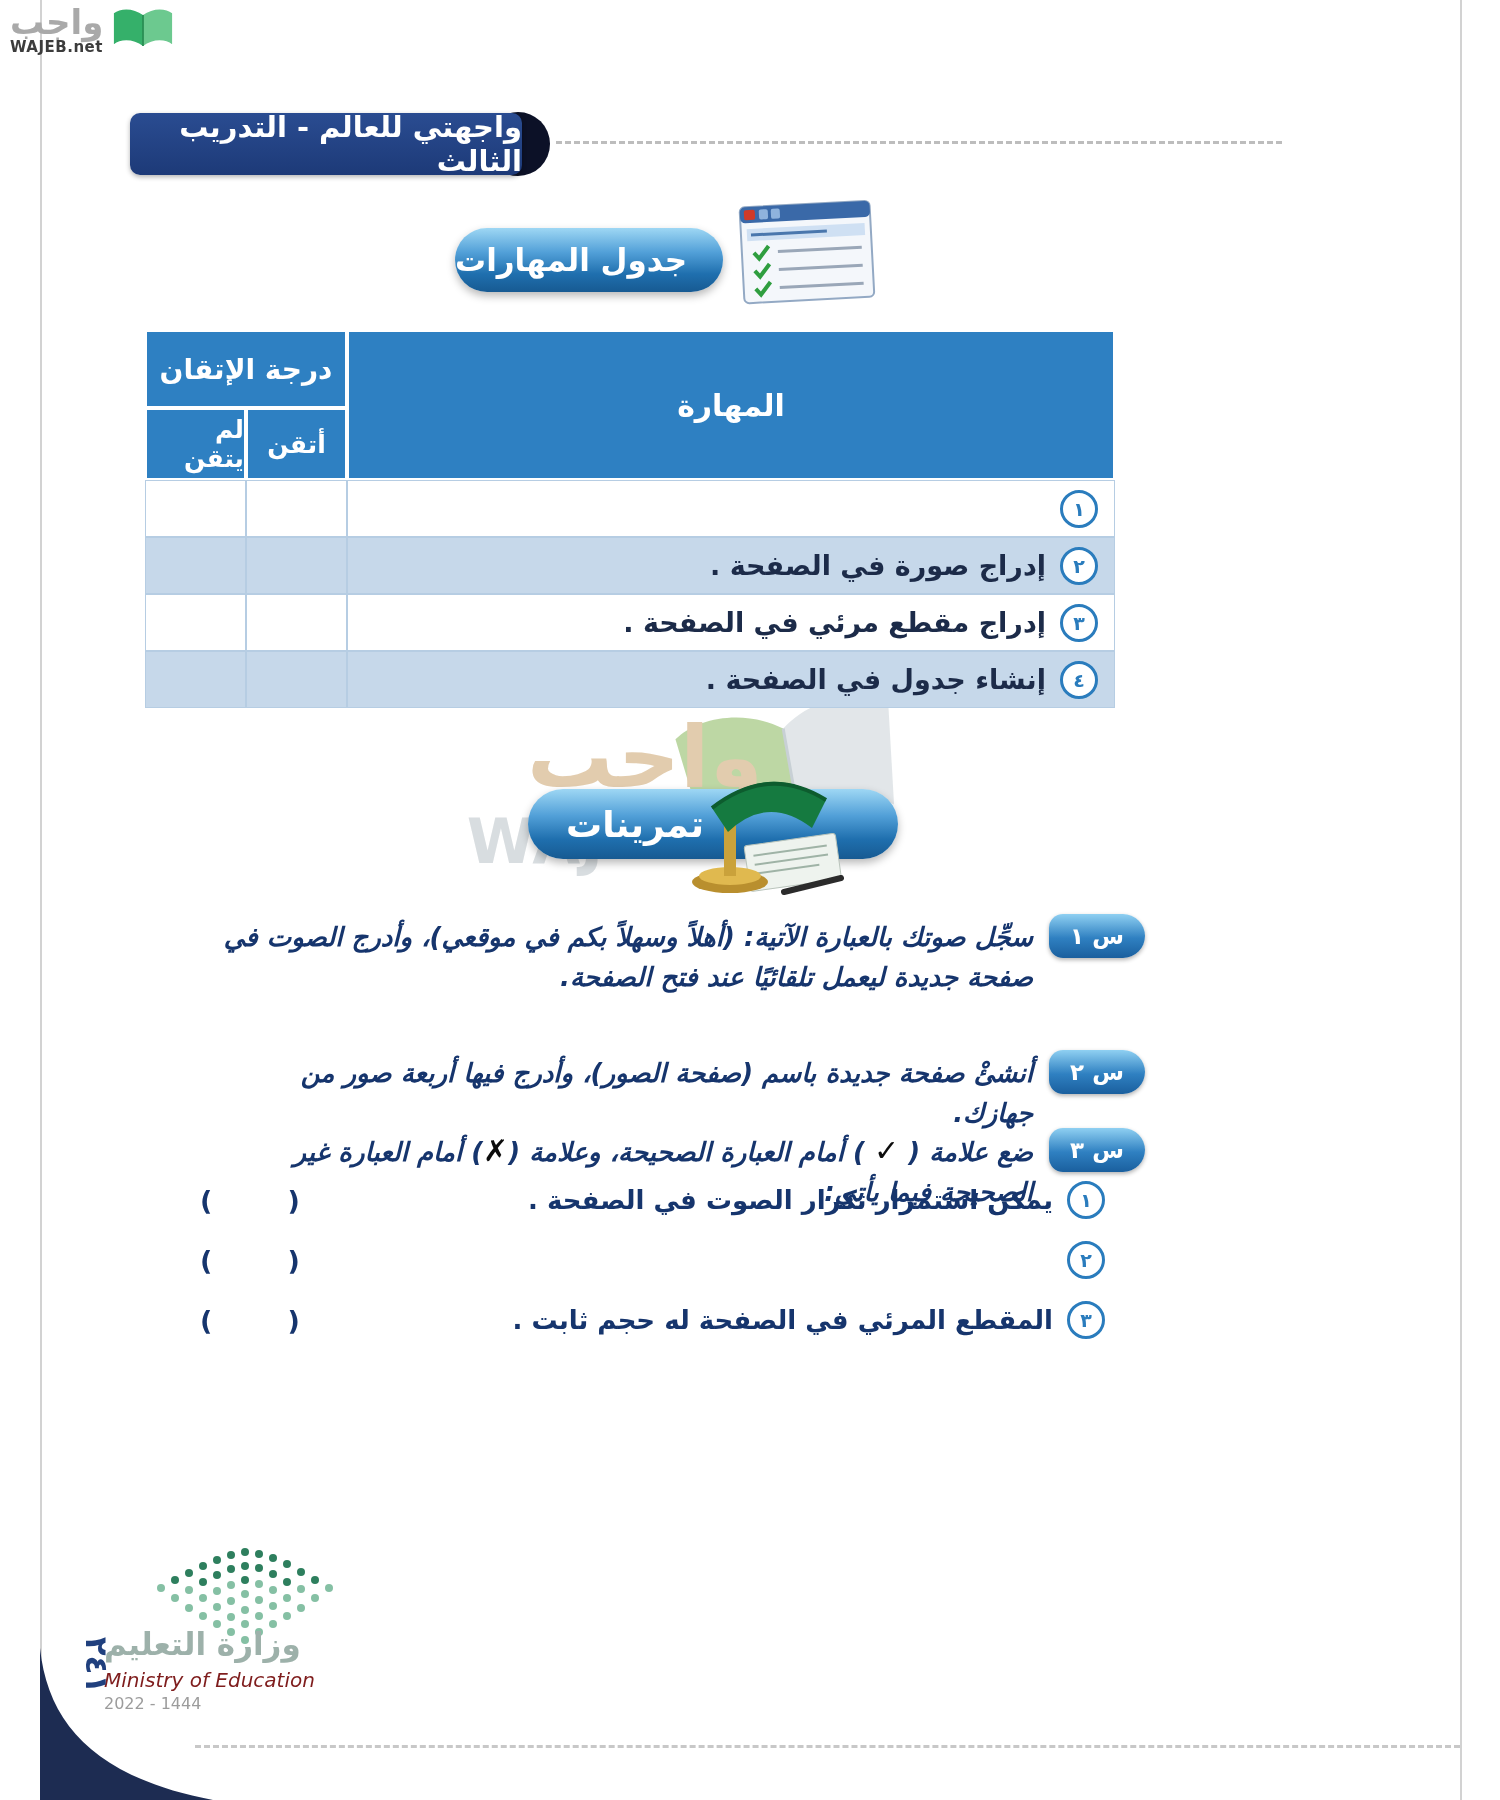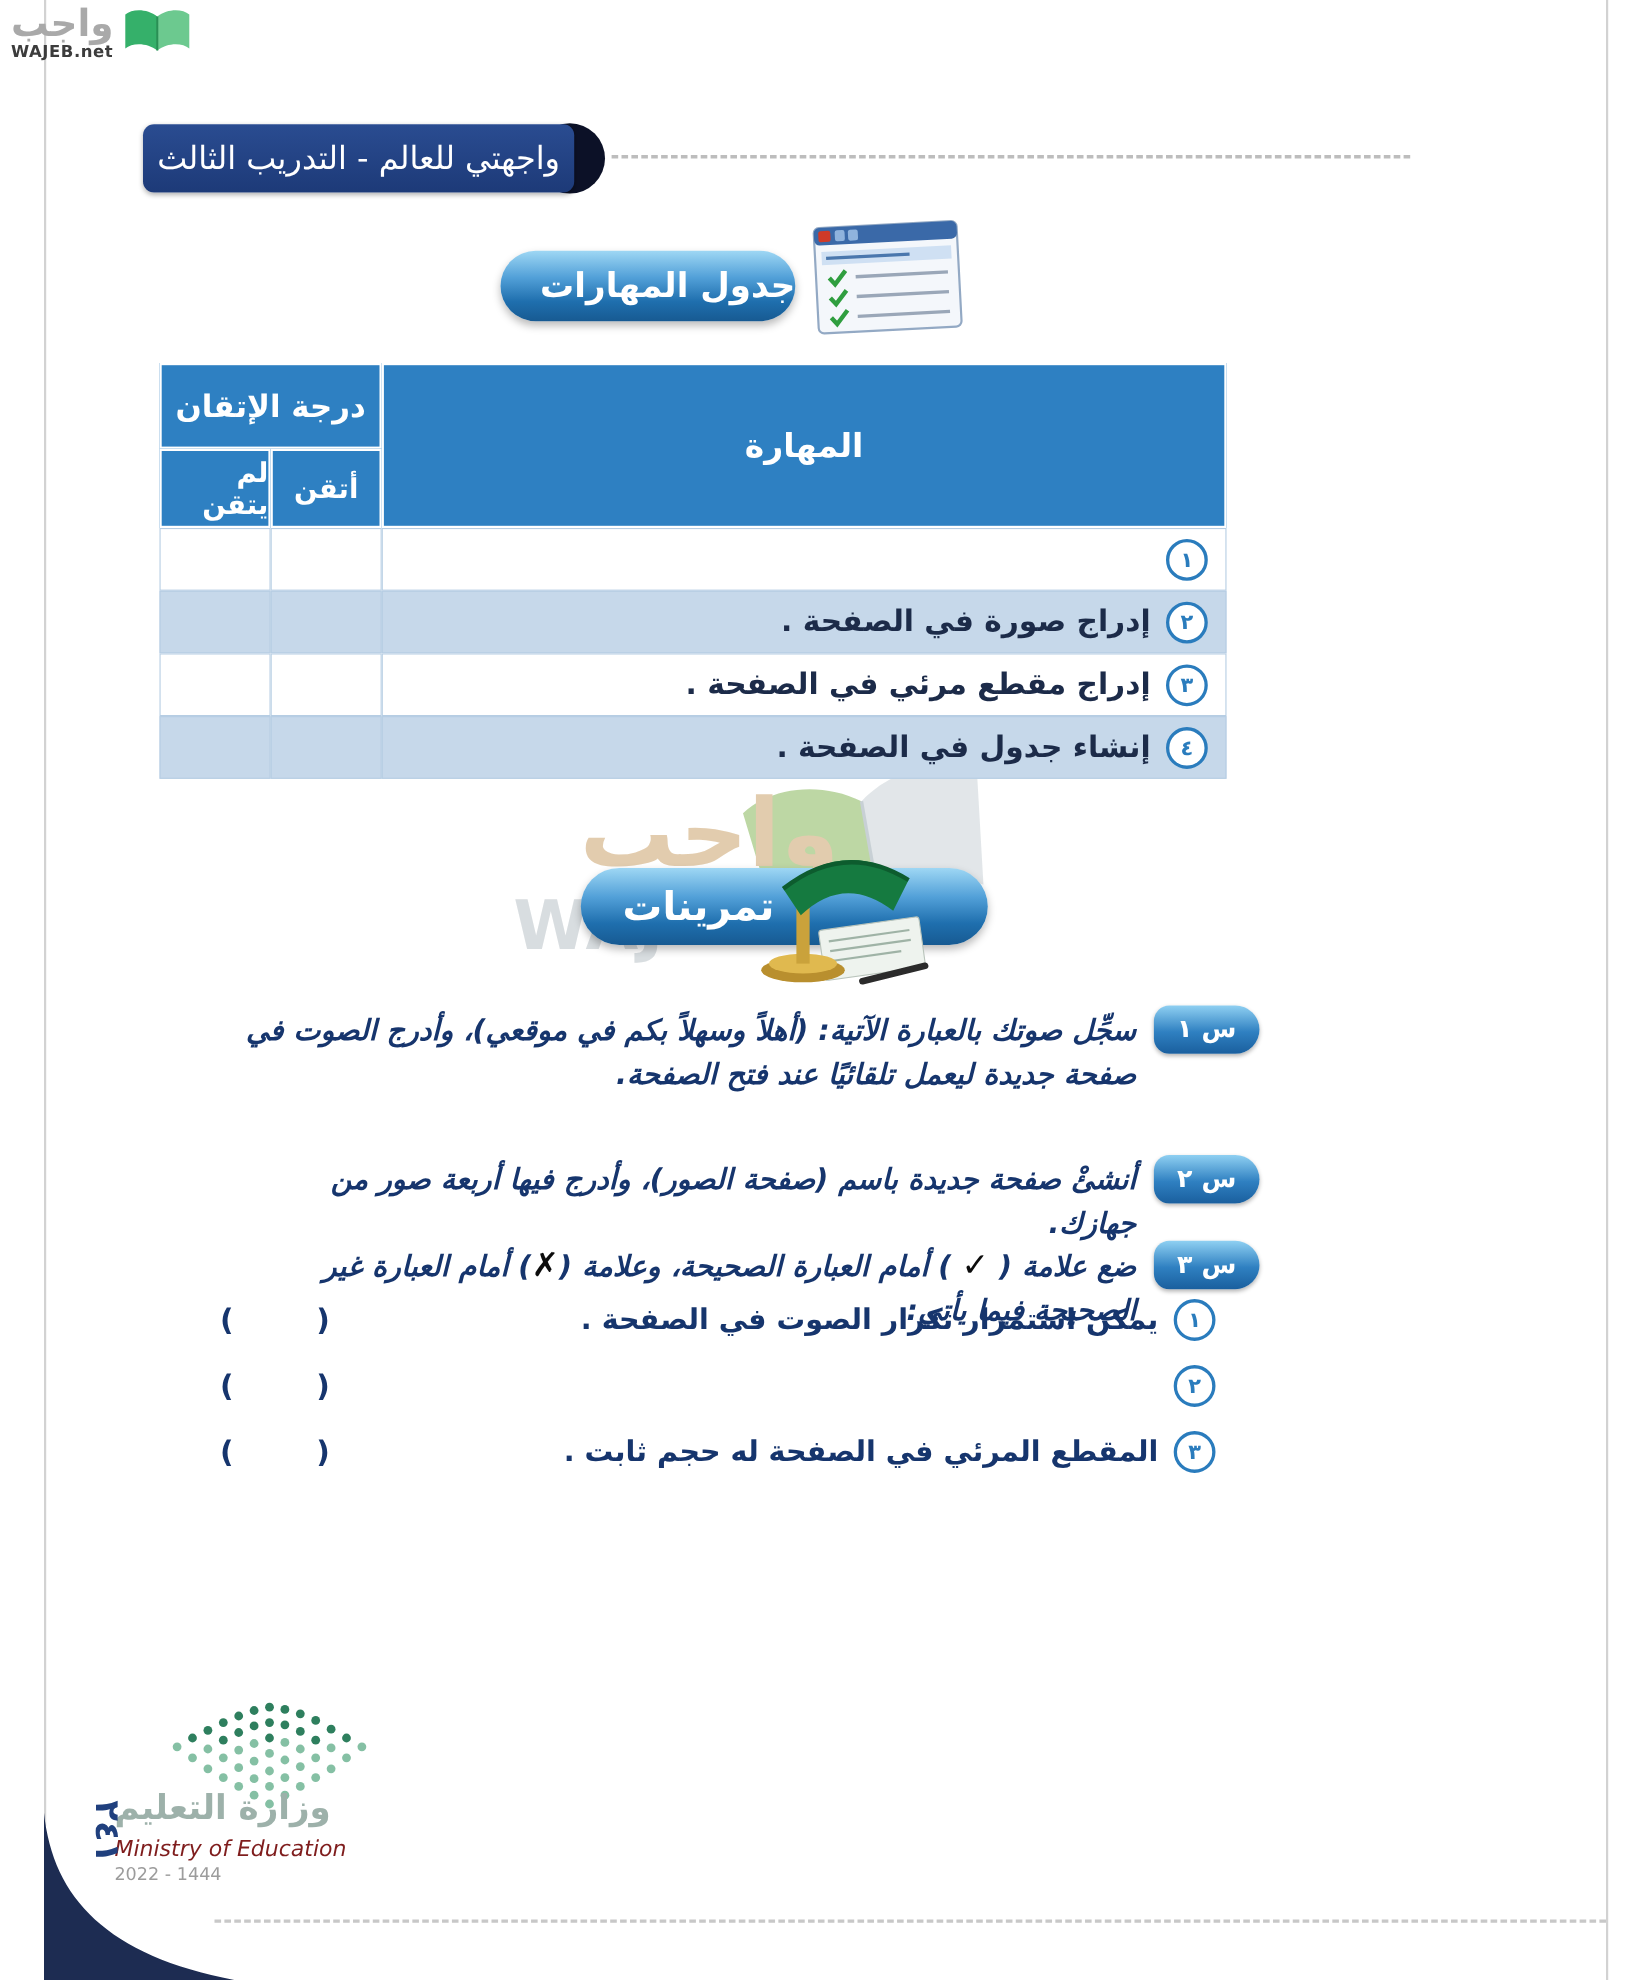--- a/index.html
+++ b/index.html
@@ -14,28 +14,28 @@
   
   .wajeb{position:absolute;left:10px;top:6px;display:flex;align-items:center;gap:8px;direction:ltr;z-index:3;}
   .wajeb-ar{font-size:34px;font-weight:bold;color:#a9a9a9;line-height:32px;text-align:center;}
   .wajeb-net{font-size:15px;font-weight:bold;color:#3c3c3c;letter-spacing:.5px;}
   .wajeb-book{width:64px;height:50px;}
 
   
   .banner{position:absolute;left:130px;top:113px;width:392px;height:62px;
           background:linear-gradient(180deg,#2a4c91,#1d3a78);border-radius:10px;
           display:flex;align-items:center;justify-content:center;z-index:2;box-shadow:0 2px 5px rgba(0,0,0,.3);}
-  .banner span{color:#fff;font-size:29px;font-weight:normal;}
+  .banner span{color:#fff;font-size:29px;font-weight:bold;}
   .banner-circle{position:absolute;left:486px;top:112px;width:64px;height:64px;border-radius:50%;background:#0c1127;z-index:1;}
   .banner-dash{position:absolute;left:556px;top:141px;width:726px;border-top:3px dashed #bdbdbd;}
 
   
   .pill{position:absolute;background:linear-gradient(180deg,#9ed7f4 0%,#52a0d8 38%,#1f6fae 72%,#175a92 100%);
         display:flex;align-items:center;box-shadow:0 4px 8px rgba(0,0,0,.28);z-index:2;color:#fff;font-weight:bold;}
-  .skills-pill{left:455px;top:228px;width:268px;height:64px;border-radius:32px;justify-content:flex-start;font-size:31px;}
+  .skills-pill{left:455px;top:228px;width:268px;height:64px;border-radius:32px;justify-content:flex-end;font-size:31px;}
   .ex-pill{left:528px;top:789px;width:332px;height:70px;border-radius:35px;justify-content:flex-end;padding-left:38px;font-size:36px;}
 
   .checklist{position:absolute;left:738px;top:198px;width:140px;height:110px;z-index:2;}
   .lamp{position:absolute;left:686px;top:754px;width:170px;height:148px;z-index:3;}
   .watermark{position:absolute;left:420px;top:695px;width:490px;height:215px;opacity:.5;z-index:1;}
 
   
   .skills-table{position:absolute;left:145px;top:330px;width:970px;display:grid;direction:rtl;z-index:2;
                 grid-template-columns:768px 101px 101px;
                 grid-template-rows:78px 72px 57px 57px 57px 57px;}

